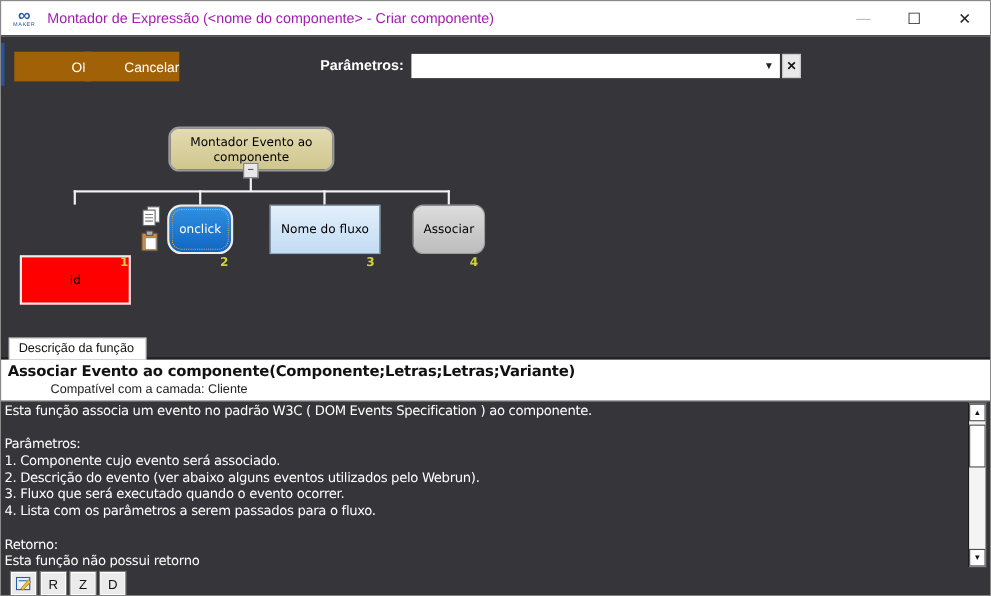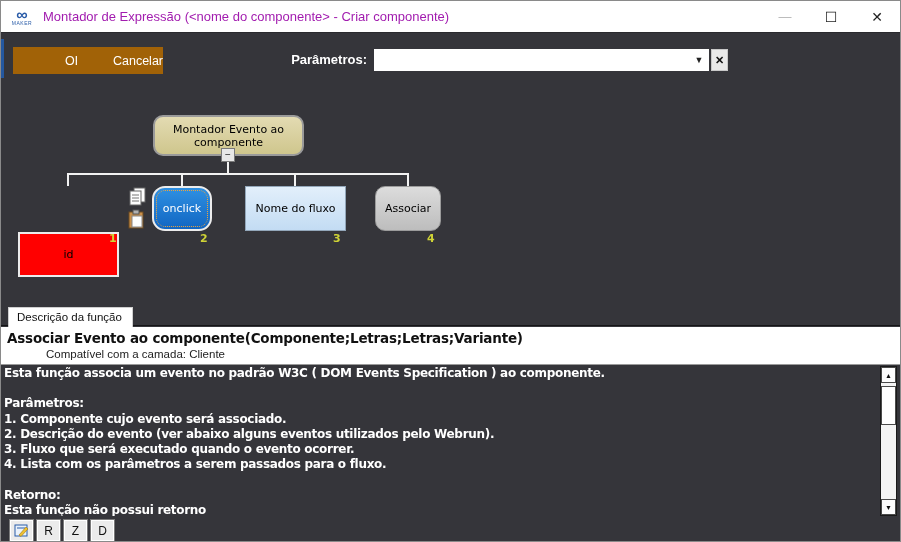--- a/index.html
+++ b/index.html
@@ -46,21 +46,21 @@
 
   
   .tabrow { position:absolute; left:0; top:305px; width:100%; height:20px; background:#35353a; border-bottom:1px solid #151517; }
   .tab { position:absolute; left:7px; top:1px; height:20px; background:#ffffff; color:#111; font-size:11.5px; padding:3px 10px 0 8px; border:1px solid #cfcfcf; border-bottom:none; z-index:3; }
   .func-header { position:absolute; left:0; top:326px; width:100%; height:37px; background:#ffffff; z-index:2; }
   .func-sig { position:absolute; left:6px; top:3px; font-weight:bold; font-size:13.5px; color:#111; font-family:"DejaVu Sans","Liberation Sans",sans-serif; letter-spacing:-0.2px;text-align:right; }
   .func-compat { position:absolute; left:6px; top:21px; font-size:11.5px; color:#222;margin-left:39px; }
 
   
   .desc { position:absolute; left:0; top:363px; width:100%; height:152px; background:#35353a; border-top:1px solid #9a9a9a; }
-  .desc-text { position:absolute; left:3px; top:1px; right:24px; color:#ffffff; font-weight:bold; font-size:12px; line-height:15.2px; white-space:pre-line; font-family:"DejaVu Sans","Liberation Sans",sans-serif; letter-spacing:-0.3px; }
+  .desc-text { position:absolute; left:3px; top:1px; right:24px; color:#ffffff; font-weight:normal; font-size:12px; line-height:15.2px; white-space:pre-line; font-family:"DejaVu Sans","Liberation Sans",sans-serif; letter-spacing:-0.3px; }
   .scrollbar { position:absolute; right:3px; top:1px; width:17px; height:150px; background:#f4f4f4; border:1px solid #1a1a1a; }
   .sb-btn { position:absolute; left:0; width:15px; height:16px; background:#fdfdfd; border:1px solid #4a4a4a; font-size:7px; color:#111; display:flex; align-items:center; justify-content:center; }
   .sb-up { top:0; }
   .sb-down { bottom:0; }
   .sb-thumb { position:absolute; left:0; top:19px; width:15px; height:39px; background:#ffffff; border:1px solid #4a4a4a; }
 
   
   .bottombar { position:absolute; left:0; top:515px; width:100%; height:27px; background:#35353a; }
   .bb-btn { position:absolute; top:4px; width:23px; height:21px; background:#ebebeb; border:1px solid #fff; outline:1px solid #7a7a7a; color:#111; font-size:12px; display:flex; align-items:center; justify-content:center; font-family:"Liberation Sans",sans-serif; }
 </style>

